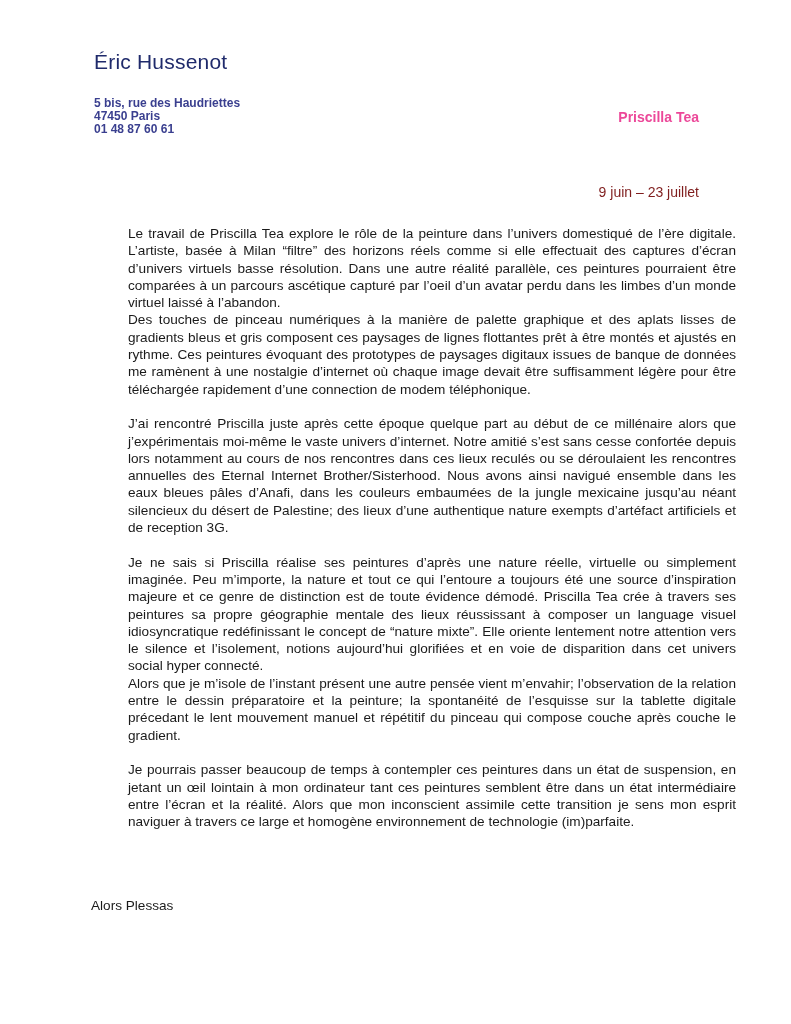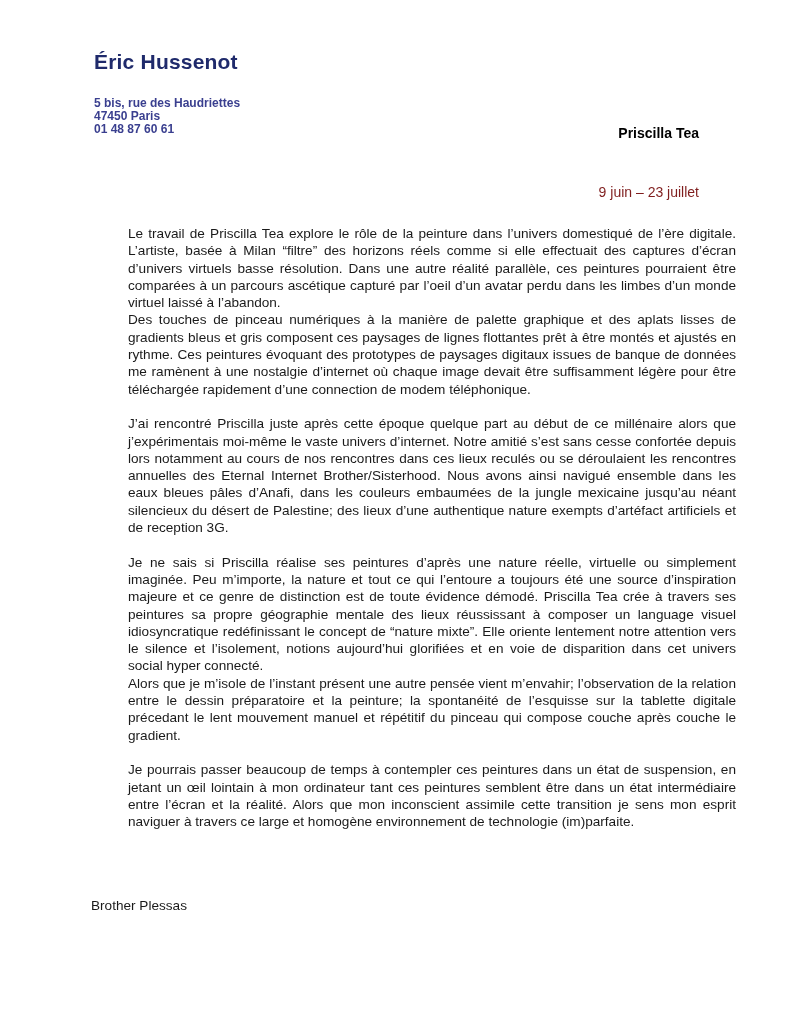--- a/index.html
+++ b/index.html
@@ -2,31 +2,31 @@
 <html><head>
   <meta charset="utf-8">
   <style>
     html, body { margin: 0; padding: 0; background: #ffffff; }
     body {
       width: 791px; height: 1024px; position: relative; overflow: hidden;
       font-family: "Liberation Sans", sans-serif; color: #1a1a1a;
     }
     .gallery-name {
       position: absolute; left: 94px; top: 50px;
-      font-size: 21px; font-weight: bold; color: #1f2a6b; letter-spacing: 0.2px;
+      font-size: 21px; font-weight: normal; color: #1f2a6b; letter-spacing: 0.2px;
       margin: 0;
     }
     .address {
       position: absolute; left: 94px; top: 97px;
       font-size: 12px; line-height: 13px; color: #3a3f8f; font-weight: bold;
     }
     .address div { white-space: nowrap; }
     .artist {
-      position: absolute; right: 92px; top: 125px;
-      font-size: 14px; font-weight: bold; color: #000000; margin: 0;
+      position: absolute; right: 92px; top: 109px;
+      font-size: 14px; font-weight: bold; color: #ec4899; margin: 0;
     }
     .dates {
       position: absolute; right: 92px; top: 184px;
       font-size: 14px; color: #7f1d1d;
     }
     .body-text {
       position: absolute; left: 91px; top: 225px; width: 608px;
       font-size: 13.6px; line-height: 17.3px; text-align: justify; color: #1a1a1a; margin-left: 37px;
     }
     .body-text p { margin: 0; }
@@ -51,13 +51,13 @@
 
 <div class="body-text">
   <p>Le travail de Priscilla Tea explore le rôle de la peinture dans l’univers domestiqué de l’ère digitale. L’artiste, basée à Milan “filtre” des horizons réels comme si elle effectuait des captures d’écran d’univers virtuels basse résolution. Dans une autre réalité parallèle, ces peintures pourraient être comparées à un parcours ascétique capturé par l’oeil d’un avatar perdu dans les limbes d’un monde virtuel laissé à l’abandon.</p>
   <p>Des touches de pinceau numériques à la manière de palette graphique et des aplats lisses de gradients bleus et gris composent ces paysages de lignes flottantes prêt à être montés et ajustés en rythme. Ces peintures évoquant des prototypes de paysages digitaux issues de banque de données me ramènent à une nostalgie d’internet où chaque image devait être suffisamment légère pour être téléchargée rapidement d’une connection de modem téléphonique.</p>
   <p class="gap">J’ai rencontré Priscilla juste après cette époque quelque part au début de ce millénaire alors que j’expérimentais moi-même le vaste univers d’internet. Notre amitié s’est sans cesse confortée depuis lors notamment au cours de nos rencontres dans ces lieux reculés ou se déroulaient les rencontres annuelles des Eternal Internet Brother/Sisterhood. Nous avons ainsi navigué ensemble dans les eaux bleues pâles d’Anafi, dans les couleurs embaumées de la jungle mexicaine jusqu’au néant silencieux du désert de Palestine; des lieux d’une authentique nature exempts d’artéfact artificiels et de reception 3G.</p>
   <p class="gap">Je ne sais si Priscilla réalise ses peintures d’après une nature réelle, virtuelle ou simplement imaginée. Peu m’importe, la nature et tout ce qui l’entoure a toujours été une source d’inspiration majeure et ce genre de distinction est de toute évidence démodé. Priscilla Tea crée à travers ses peintures sa propre géographie mentale des lieux réussissant à composer un language visuel idiosyncratique redéfinissant le concept de “nature mixte”. Elle oriente lentement notre attention vers le silence et l’isolement, notions aujourd’hui glorifiées et en voie de disparition dans cet univers social hyper connecté.</p>
   <p>Alors que je m’isole de l’instant présent une autre pensée vient m’envahir; l’observation de la relation entre le dessin préparatoire et la peinture; la spontanéité de l’esquisse sur la tablette digitale précedant le lent mouvement manuel et répétitif du pinceau qui compose couche après couche le gradient.</p>
   <p class="gap">Je pourrais passer beaucoup de temps à contempler ces peintures dans un état de suspension, en jetant un œil lointain à mon ordinateur tant ces peintures semblent être dans un état intermédiaire entre l’écran et la réalité. Alors que mon inconscient assimile cette transition je sens mon esprit naviguer à travers ce large et homogène environnement de technologie (im)parfaite.</p>
 </div>
 
-<div class="signature">Brother Plessas</div>
+<div class="signature">Alors Plessas</div>
 
 </body></html>

